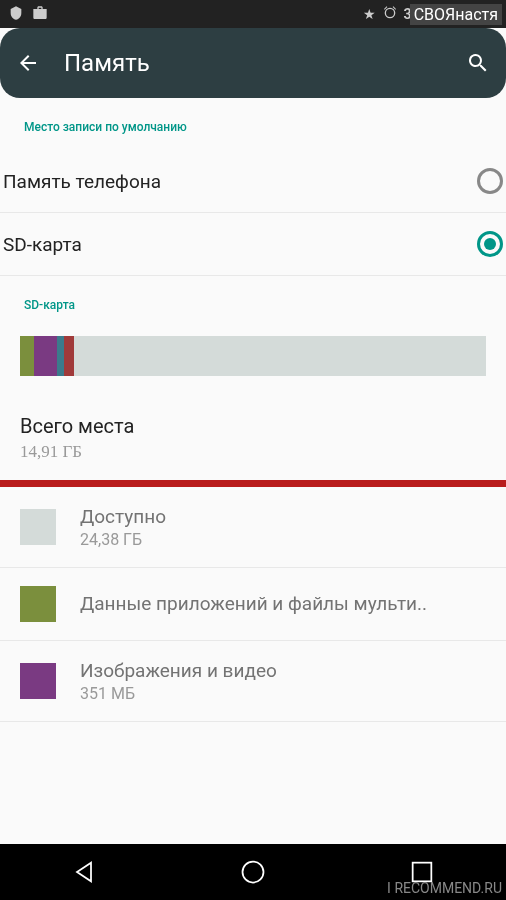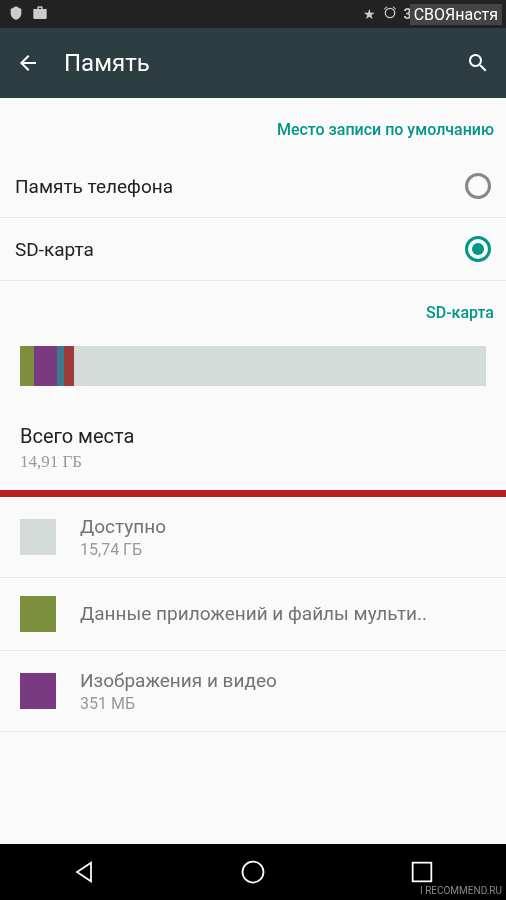--- a/index.html
+++ b/index.html
@@ -35,20 +35,21 @@
       align-items: center;
       gap: 6px;
     }
     .app-bar {
       background: #2d3e42;
       height: 70px;
       display: flex;
       align-items: center;
       padding: 0 16px;
       color: #fff;
+      border-radius: 20px;
     }
     .back-arrow {
       width: 24px;
       height: 24px;
       margin-right: 24px;
       cursor: pointer;
     }
     .app-title {
       font-size: 24px;
       flex: 1;
@@ -57,30 +58,29 @@
     .search-icon {
       width: 24px;
       height: 24px;
       cursor: pointer;
     }
     .content {
       background: #fafafa;
     }
     .section-header {
       color: #009688;
-      font-size: 16px;
+      font-size: 12px;
       font-weight: 500;
-      padding: 22px 12px 16px;
-      text-align: right;
+      padding: 22px 24px 16px;
     }
     .radio-item {
       display: flex;
       align-items: center;
       justify-content: space-between;
-      padding: 18px 15px;
+      padding: 18px 3px;
       border-bottom: 1px solid #e8e8e8;
       cursor: pointer;
     }
     .radio-label {
       font-size: 19px;
       color: #222;
     }
     .radio-circle {
       width: 26px;
       height: 26px;
@@ -172,21 +172,21 @@
       background: #444;
       color: #fff;
       font-size: 16px;
       padding: 1px 4px;
     }
     .watermark2 {
       position: absolute;
       bottom: 4px;
       right: 4px;
       color: #888;
-      font-size: 10px;
+      font-size: 14px;
       padding-left: 8px;
     }
   </style>
 </head>
 <body>
 
 <div class="status-bar">
   <div class="status-left">
     <span>
       <svg width="16" height="16" viewBox="0 0 24 24" fill="#ccc">
@@ -261,21 +261,21 @@
   <div class="total-section">
     <div class="total-title">Всего места</div>
     <div class="total-value">14,91 ГБ</div>
   </div>
 
   <div id="categories">
       <div class="category-item">
         <div class="category-swatch" style="background: rgb(212, 219, 217);"></div>
         <div class="category-text">
           <div class="category-title">Доступно</div>
-          <div class="category-value">15,74 ГБ</div>
+          <div class="category-value">24,38 ГБ</div>
         </div>
       </div>
       <div class="category-item">
         <div class="category-swatch" style="background: rgb(123, 143, 61);"></div>
         <div class="category-text">
           <div class="category-title">Данные приложений и файлы мульти..</div>
         </div>
       </div>
       <div class="category-item">
         <div class="category-swatch" style="background: rgb(122, 58, 130);"></div>

